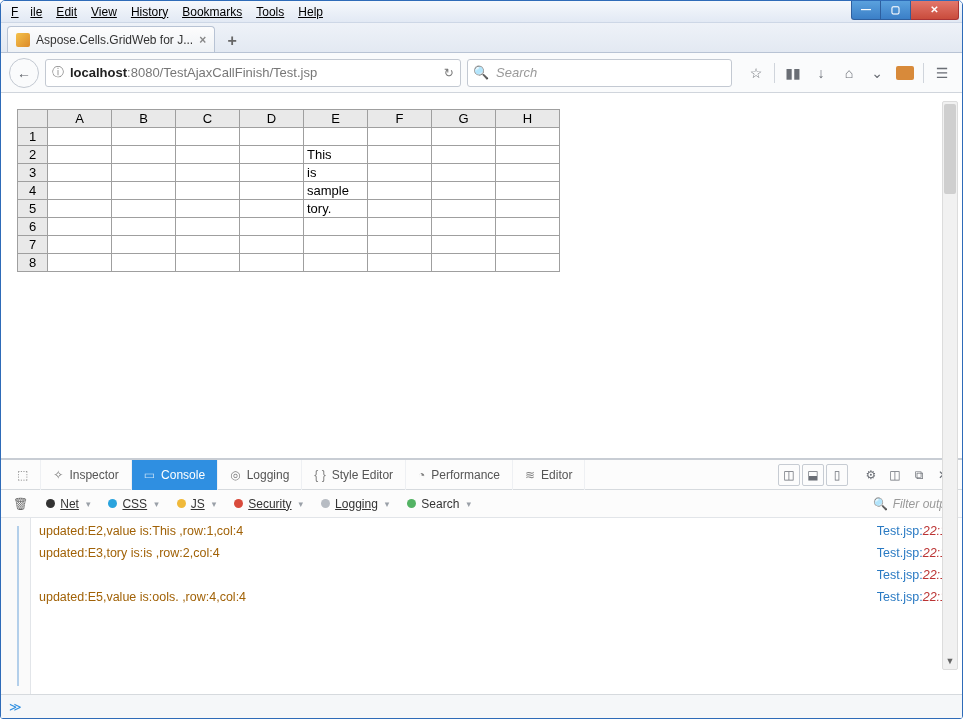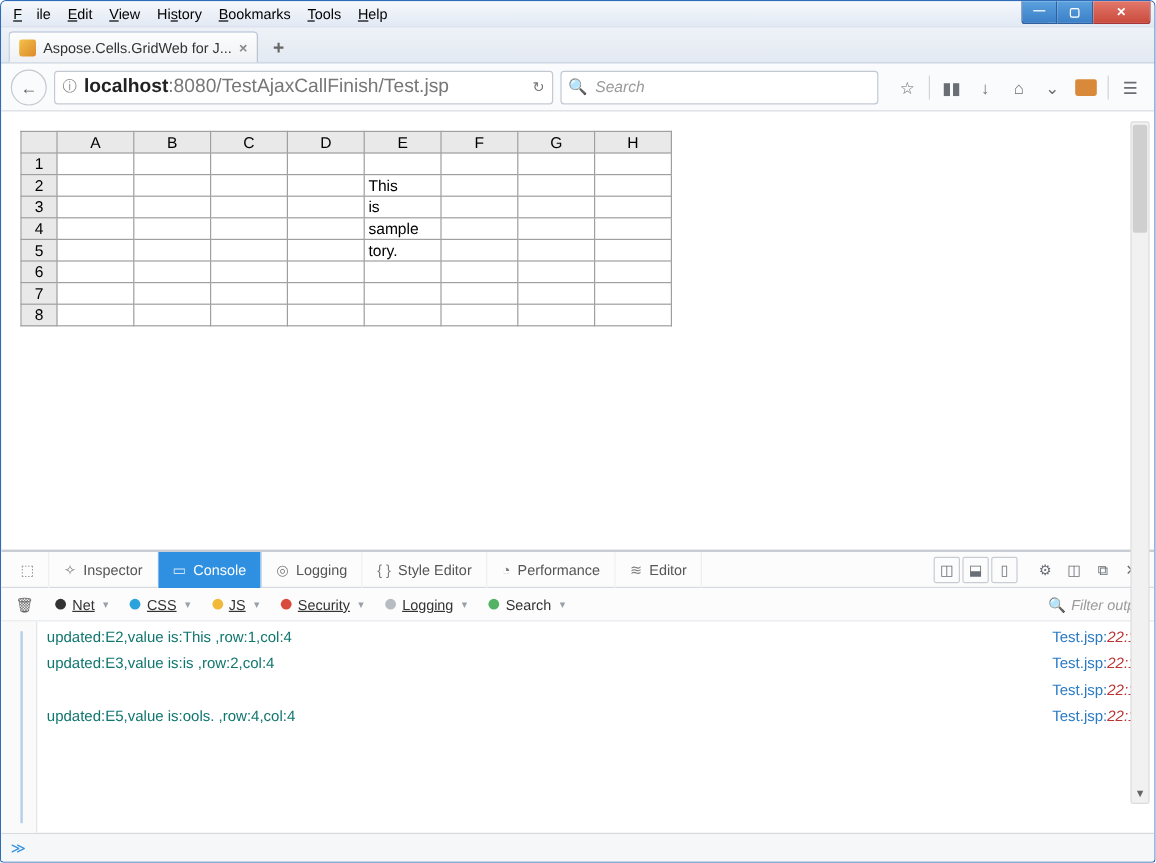--- a/index.html
+++ b/index.html
@@ -1,40 +1,40 @@
 <!DOCTYPE html>
 <html><head>
 <meta charset="utf-8">
 <style>
   * { box-sizing: border-box; font-family: "Segoe UI", Tahoma, sans-serif; }
   body { margin: 0; padding: 0; background: #fff; font-size: 12px; }
   .window { width: 963px; height: 719px; border: 1px solid #2e6bb8; border-radius: 5px 5px 3px 3px; overflow: hidden; display: flex; flex-direction: column; background: linear-gradient(#fdfdfe, #e9eef6); position: relative; }
   
-  .titlebar { height: 22px; background: linear-gradient(#f5f8fc, #e2e9f4); display: flex; align-items: center; padding: 0 4px; border-bottom: 1px solid #cdd7e6; }
+  .titlebar { height: 22px; background: linear-gradient(#f5f8fc, #e2e9f4); display: flex; align-items: center; padding: 0 4px; border-bottom: 1px solid #cdd7e6; text-decoration: underline; }
   .menus { display: flex; gap: 2px; }
   .menus span { padding: 2px 6px; cursor: default; }
   .menus span u { text-decoration: underline; }
   .winbtns { margin-left: auto; display: flex; height: 20px; gap: 0; position: absolute; top: -1px; right: 3px; }
   .winbtn { width: 30px; height: 20px; display:flex; align-items:center; justify-content:center; font-size:10px; font-weight:bold; color:#fff; border:1px solid #2e5f9e; border-top:none;}
   .winbtn.min, .winbtn.max { background: linear-gradient(#5ca3df,#3b7fc7); }
   .winbtn.max { border-left: none; border-radius: 0 0 0 0; }
   .winbtn.min { border-radius: 0 0 0 3px;}
   .winbtn.close { background: linear-gradient(#e47a6e,#c94b3c); border-left:none; border-radius:0 0 3px 0; width:48px; border-color:#a33; }
   
   .tabstrip { height: 30px; display:flex; align-items:flex-end; padding: 0 6px; gap:6px; background: linear-gradient(#eef2f8,#e3e9f2); border-bottom:1px solid #b8c3d4;}
   .tab { height: 26px; background: linear-gradient(#fdfdfd,#eef1f5); border:1px solid #b8c3d4; border-bottom:none; border-radius:4px 4px 0 0; display:flex; align-items:center; padding:0 8px; gap:6px; min-width:200px; font-size:12px; color:#333;justify-content:space-between;}
   .tab .favicon { width:14px; height:14px; background: linear-gradient(135deg,#f4c14a,#dc8a2a); border-radius:2px; position:relative;}
   .tab .tabclose { color:#888; font-weight:bold; margin-left:auto; cursor:default;}
   .tabplus { width:22px; height:22px; display:flex; align-items:center; justify-content:center; color:#666; font-size:16px; font-weight:bold; cursor:default;}
   
   .navbar { height: 40px; background:#fafbfc; border-bottom:1px solid #d0d5dc; display:flex; align-items:center; padding:0 8px; gap:6px;}
   .navbtn { width:30px; height:30px; display:flex; align-items:center; justify-content:center; color:#6a6e75; font-size:14px; border-radius:3px;}
   .navbtn.back { border:1px solid #c3c9d2; border-radius:15px; color:#5b5f66;}
   .urlbox { flex: 1.6; height:28px; border:1px solid #c3c9d2; border-radius:3px; background:#fff; display:flex; align-items:center; padding:0 6px; gap:6px; color:#777;}
-  .urlbox .urltext { color:#777; font-size:16px;}
+  .urlbox .urltext { color:#777; font-size:13px;}
   .urlbox .urltext b { color:#222; font-weight:600;}
   .urlbox .reload { margin-left:auto; color:#777;}
   .searchbox { flex:1; height:28px; border:1px solid #c3c9d2; border-radius:3px; background:#fff; display:flex; align-items:center; padding:0 6px; gap:6px; color:#999; font-style:italic; font-size:13px;}
   .searchbox .mag { font-style:normal; color:#888;}
   .rightctrls { display:flex; align-items:center; gap:4px; padding-left:6px;}
   .rightctrls .ic { width:24px; height:24px; display:flex; align-items:center; justify-content:center; color:#6a6e75; font-size:14px;}
   .sep { width:1px; height:20px; background:#d0d5dc; margin:0 2px;}
   .bugicon { width:18px; height:14px; background:#d88a3a; border-radius:2px; position:relative;}
   
   .content { flex:1; display:flex; flex-direction:column; background:#fff; overflow:hidden;}
@@ -65,21 +65,21 @@
   .pill .dot { width:9px; height:9px; border-radius:50%;}
   .pill .dd { color:#9aa0a8; font-size:9px; margin-left:2px;}
   .pill .ul { text-decoration:underline;}
   .flt-right { margin-left:auto; display:flex; align-items:center; gap:4px; color:#999; font-style:italic;}
   .flt-right .mag { font-style:normal;}
   .dt-body { flex:1; display:flex; overflow:hidden; font-family: Consolas, Menlo, monospace; font-size:12.5px; background:#fff;}
   .gutter { width:30px; border-right:1px solid #e2e5e9; background:#fafafa; position:relative;}
   .gutter .bar { position:absolute; left:16px; top:8px; bottom:8px; width:2px; background:#b3cfea;}
   .logs { flex:1; padding:6px 8px; display:flex; flex-direction:column; gap:8px;}
   .logrow { display:flex; }
-  .logmsg { color:#0f766e; white-space:pre;}
+  .logmsg { color:#a16207; white-space:pre;}
   .logsrc { margin-left:auto; color:#2a7ac3;}
   .logsrc .ln { color:#b33; font-style:italic;}
   .dt-footer { height:24px; border-top:1px solid #d6dade; display:flex; align-items:center; padding:0 8px; color:#2f8fe1; background:#f5f7f9;}
 </style>
 </head>
 <body>
 
 <div class="window">
 
   <div class="titlebar">
@@ -331,21 +331,21 @@
       <div class="dt-body">
         <div class="gutter">
             <div class="bar"></div>
           </div>
         <div class="logs" id="console-logs">
             <div class="logrow">
               <span class="logmsg">updated:E2,value is:This ,row:1,col:4</span>
               <span class="logsrc">Test.jsp:<span class="ln">22:13</span></span>
             </div>
             <div class="logrow">
-              <span class="logmsg">updated:E3,value is:is ,row:2,col:4</span>
+              <span class="logmsg">updated:E3,tory is:is ,row:2,col:4</span>
               <span class="logsrc">Test.jsp:<span class="ln">22:13</span></span>
             </div>
             <div class="logrow">
               <span class="logsrc">Test.jsp:<span class="ln">22:13</span></span>
             </div>
             <div class="logrow">
               <span class="logmsg">updated:E5,value is:ools. ,row:4,col:4</span>
               <span class="logsrc">Test.jsp:<span class="ln">22:13</span></span>
             </div>
           </div>

